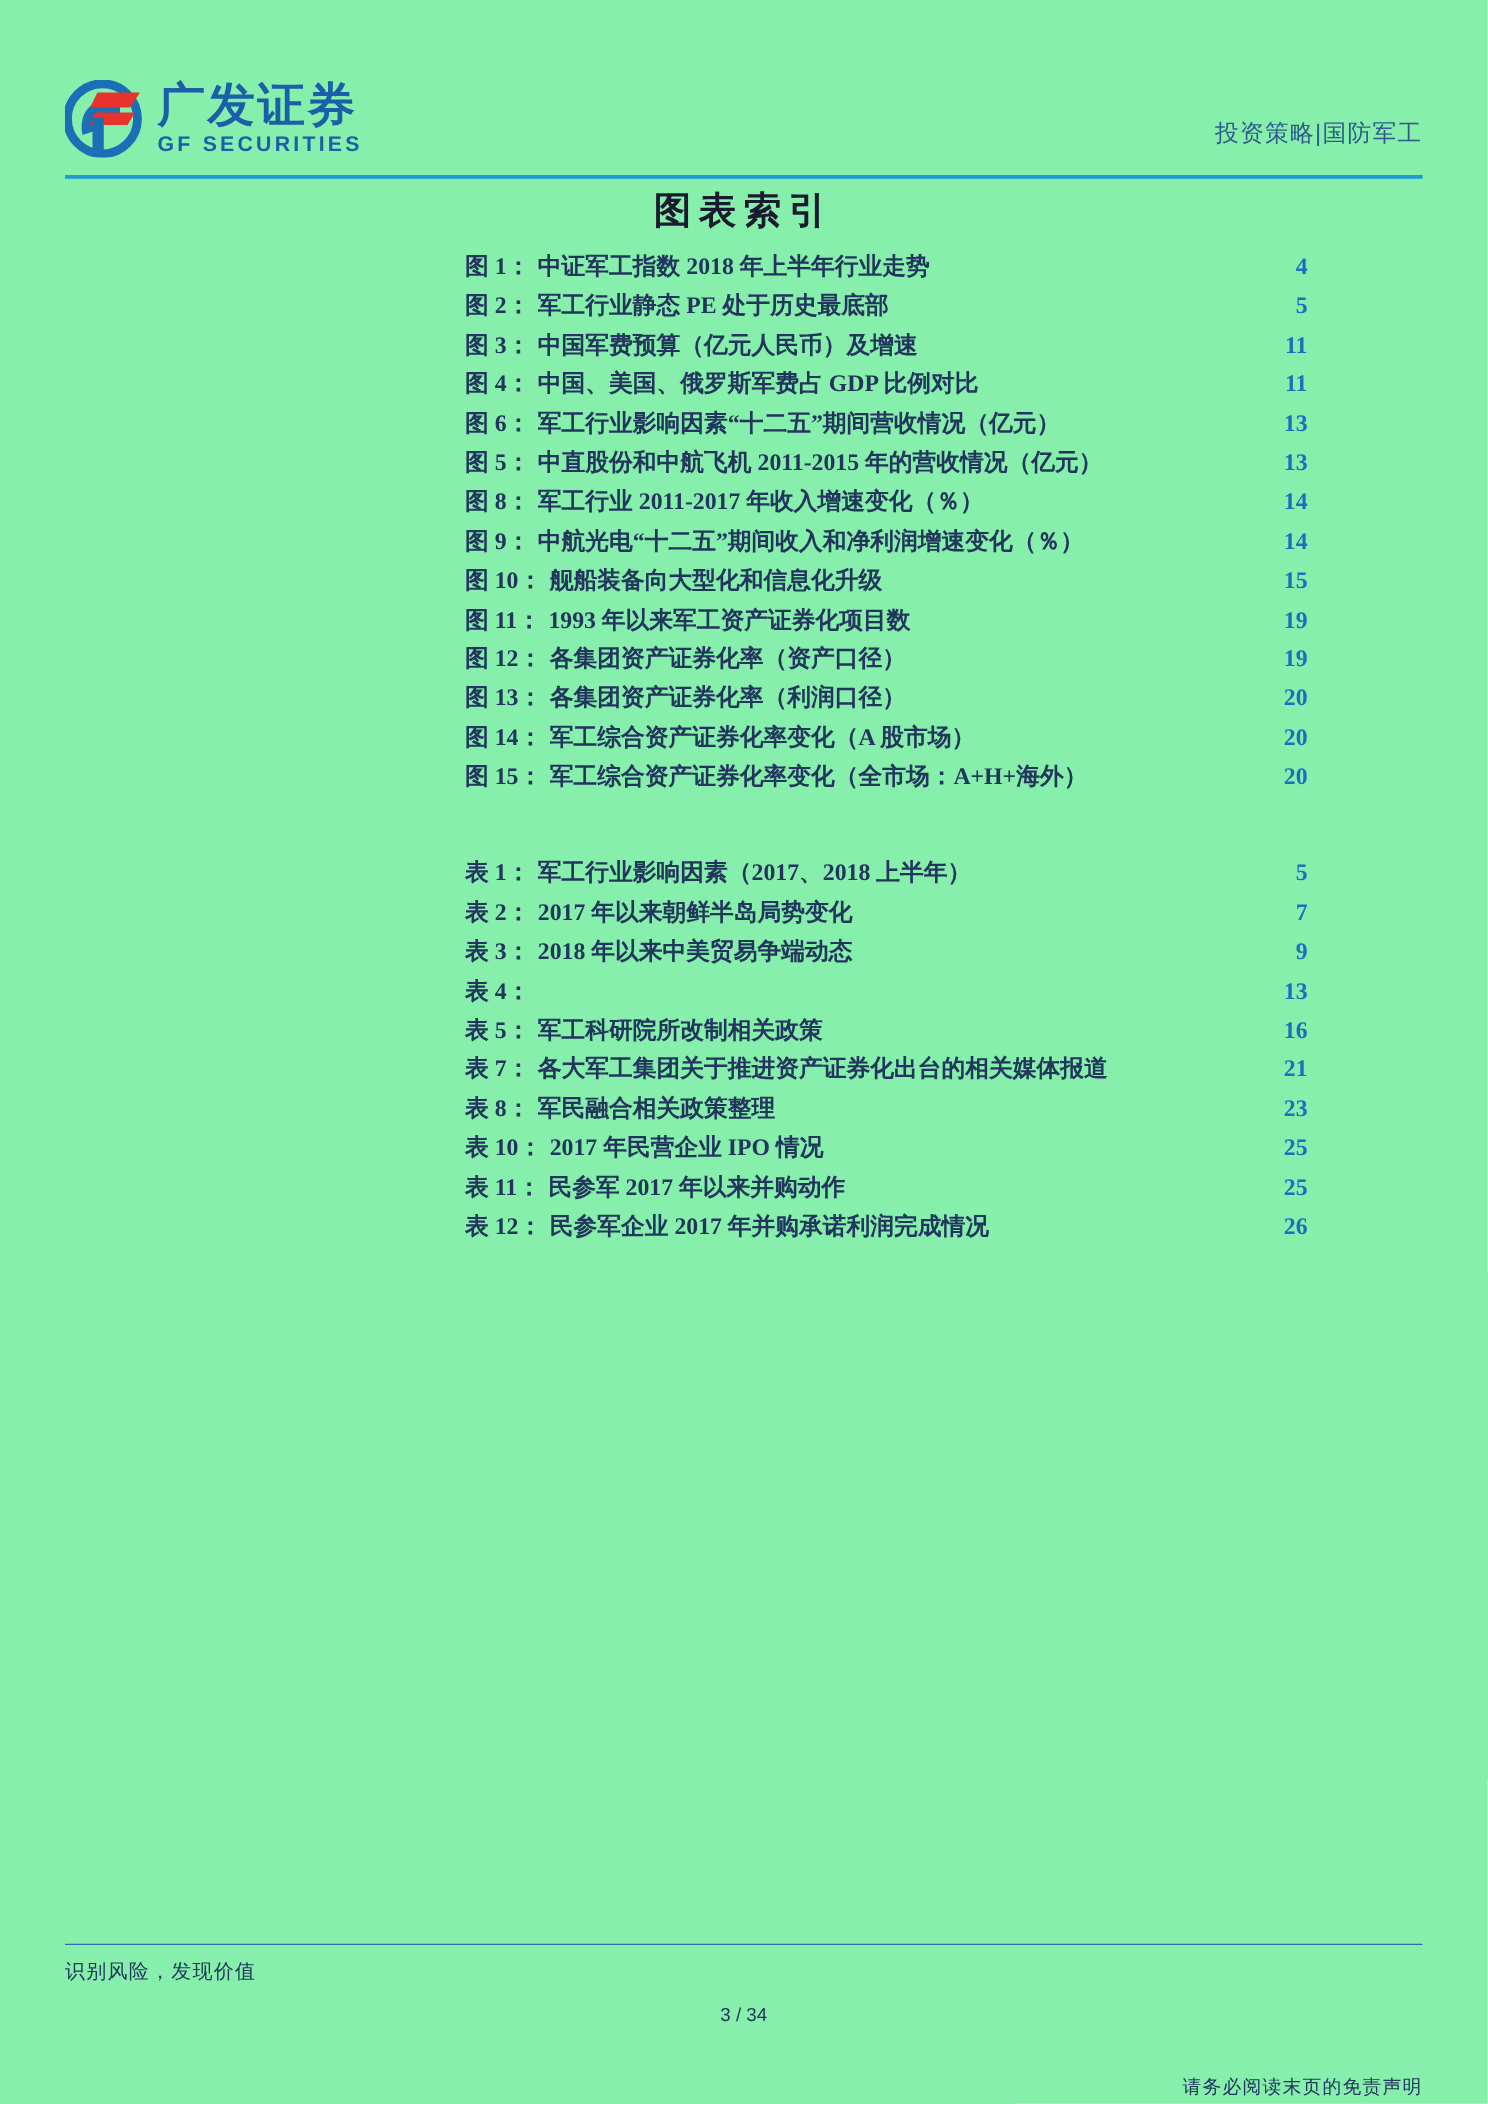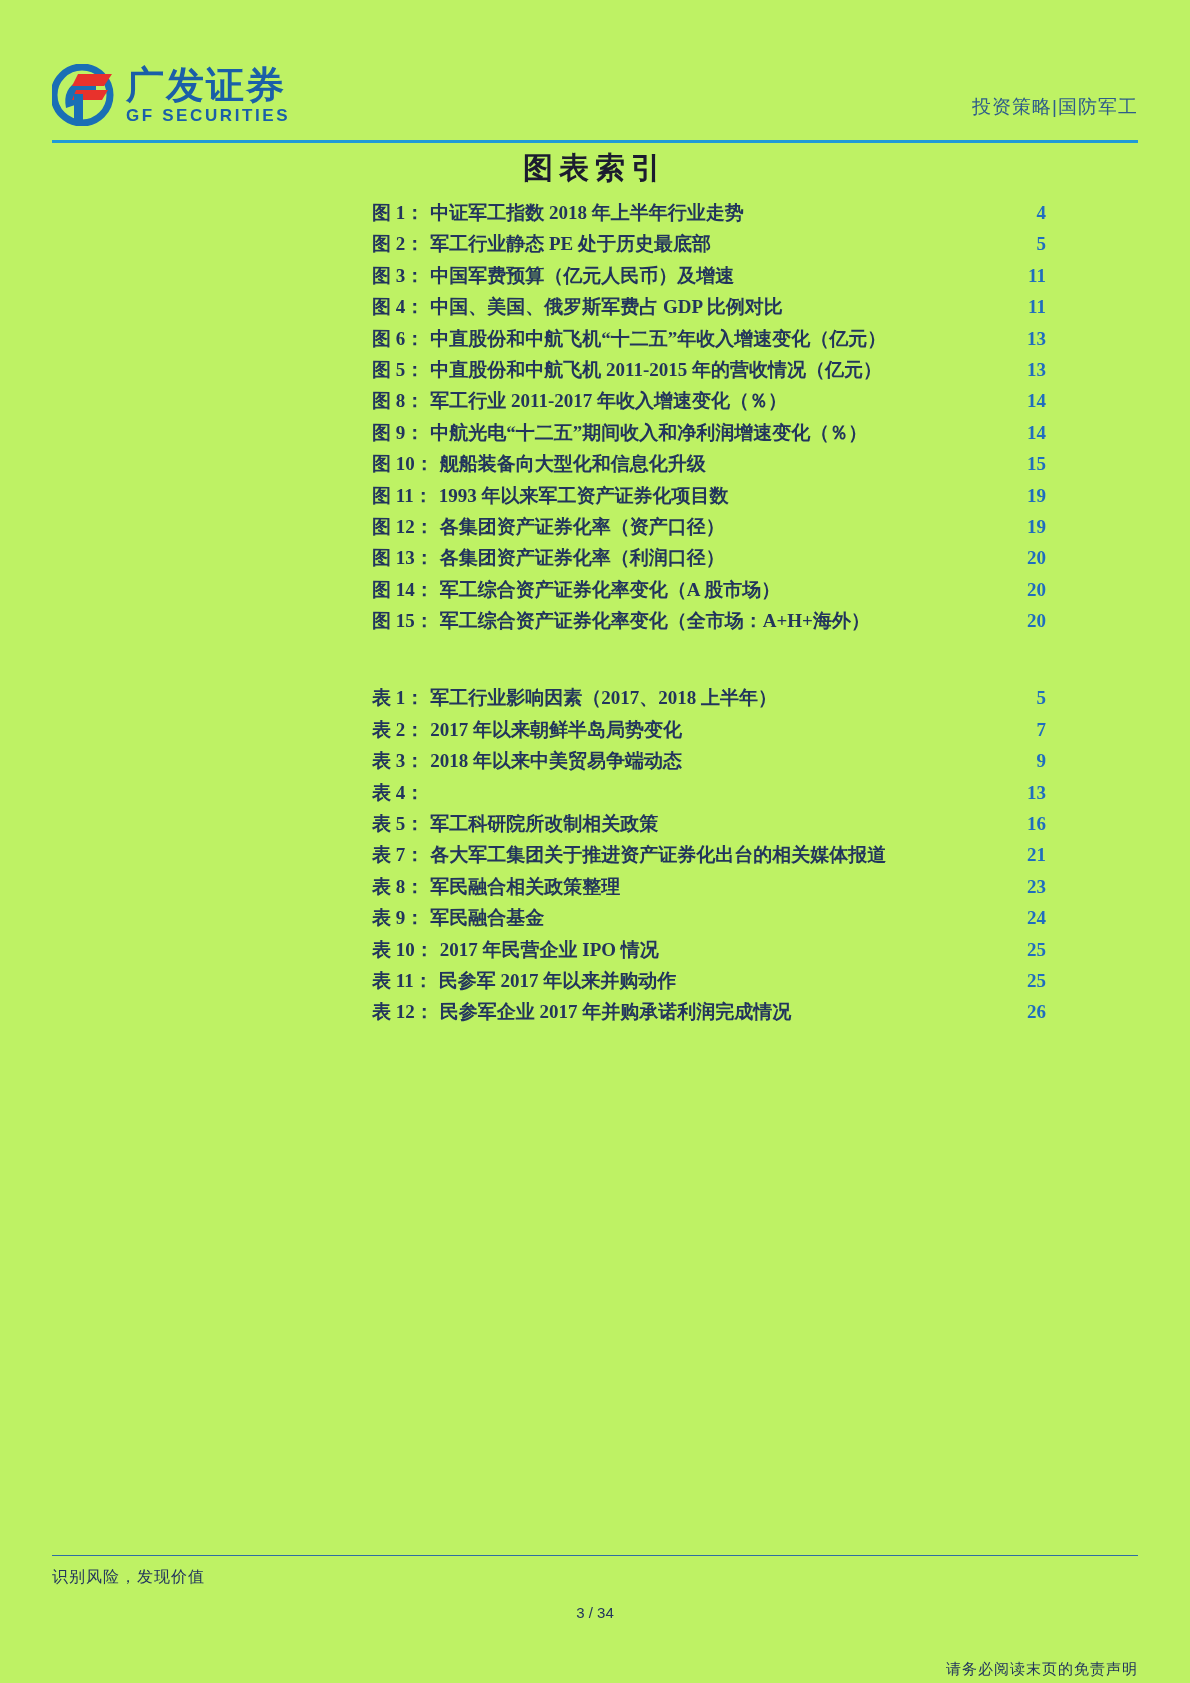--- a/index.html
+++ b/index.html
@@ -12,21 +12,21 @@
     background: #ffffff;
     font-family: "Liberation Serif", "DejaVu Serif", serif;
     -webkit-font-smoothing: antialiased;
   }
 
   .page {
     position: relative;
     width: 1190px;
     height: 1683px;
     box-sizing: border-box;
-    background: #bef264;
+    background: #86efac;
     overflow: hidden;
   }
 
   
   .header {
     position: absolute;
     left: 52px;
     top: 58px;
     width: 1086px;
     height: 84px;
@@ -242,21 +242,21 @@
         <span class="toc-page">11</span>
       </div>
       <div class="toc-row">
         <span class="toc-num">图 4：</span>
         <span class="toc-label">中国、美国、俄罗斯军费占 GDP 比例对比</span>
         <span class="toc-dots"></span>
         <span class="toc-page">11</span>
       </div>
       <div class="toc-row">
         <span class="toc-num">图 6：</span>
-        <span class="toc-label">中直股份和中航飞机“十二五”年收入增速变化（亿元）</span>
+        <span class="toc-label">军工行业影响因素“十二五”期间营收情况（亿元）</span>
         <span class="toc-dots"></span>
         <span class="toc-page">13</span>
       </div>
       <div class="toc-row">
         <span class="toc-num">图 5：</span>
         <span class="toc-label">中直股份和中航飞机 2011-2015 年的营收情况（亿元）</span>
         <span class="toc-dots"></span>
         <span class="toc-page">13</span>
       </div>
       <div class="toc-row">
@@ -345,26 +345,20 @@
         <span class="toc-num">表 7：</span>
         <span class="toc-label">各大军工集团关于推进资产证券化出台的相关媒体报道</span>
         <span class="toc-dots"></span>
         <span class="toc-page">21</span>
       </div>
       <div class="toc-row">
         <span class="toc-num">表 8：</span>
         <span class="toc-label">军民融合相关政策整理</span>
         <span class="toc-dots"></span>
         <span class="toc-page">23</span>
-      </div>
-      <div class="toc-row">
-        <span class="toc-num">表 9：</span>
-        <span class="toc-label">军民融合基金</span>
-        <span class="toc-dots"></span>
-        <span class="toc-page">24</span>
       </div>
       <div class="toc-row">
         <span class="toc-num">表 10：</span>
         <span class="toc-label">2017 年民营企业 IPO 情况</span>
         <span class="toc-dots"></span>
         <span class="toc-page">25</span>
       </div>
       <div class="toc-row">
         <span class="toc-num">表 11：</span>
         <span class="toc-label">民参军 2017 年以来并购动作</span>

